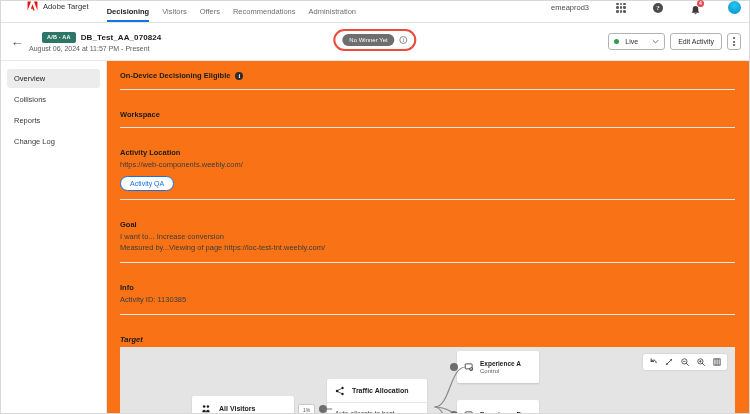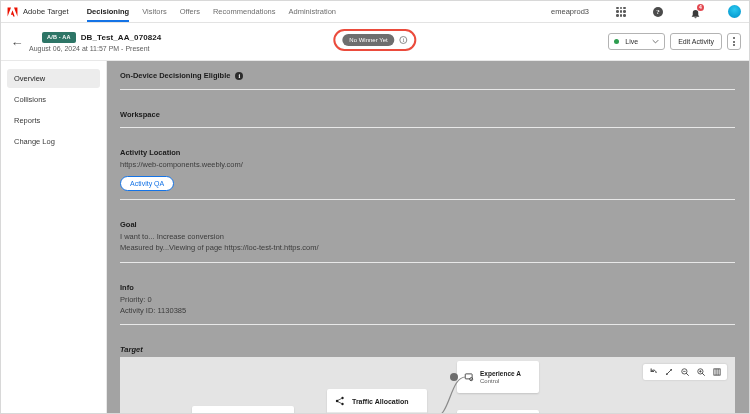--- a/index.html
+++ b/index.html
@@ -16,22 +16,22 @@
     border: 1px solid #d8d8d8;
     display: flex; flex-direction: column;
   }
 
   
   .topbar {
     height: 22px;
     min-height: 22px;
     border-bottom: 1px solid #e3e3e3;
     display: flex;
-    align-items: center;
-    padding: 0 8px 0 6px;
+    align-items: flex-start;
+    padding: 0 8px 0 26px;
     background: #fff;
   }
   .brand { display: flex; align-items: center; gap: 5px; }
   .adobe-logo {
     width: 11px; height: 10px;
     display: block;
   }
   .brand-name {
     font-size: 7.5px; color: #2c2c2c; font-weight: 400;
     letter-spacing: .1px;
@@ -142,21 +142,21 @@
   }
   .side-item {
     font-size: 7.5px; color: #3a3a3a;
     padding: 5px 7px; border-radius: 3px; cursor: pointer;
     margin-bottom: 2px;
   }
   .side-item.active { background: #ececec; color: #1b1b1b; }
 
   .content {
     flex: 1; min-width: 0; padding: 10px 14px 0 13px;
-    overflow: hidden; background: #a3a3a3;
+    overflow: hidden; background: #f97316;
   }
   .odd-row { display: flex; align-items: center; gap: 5px; margin-bottom: 9px; }
   .odd-label { font-size: 7.5px; font-weight: 700; color: #1b1b1b; }
   .info-filled {
     width: 8px; height: 8px; border-radius: 50%; background: #2c2c2c;
     color: #fff; font-size: 6px; line-height: 8px; text-align: center;
     font-family: "Liberation Serif", serif; font-weight: 700; cursor: pointer;
   }
   .divider { height: 1px; background: #e8e8e8; margin: 0 0 8px 0; }
   .sect { margin-bottom: 8px; }
@@ -345,27 +345,26 @@
       <div class="sect">
         <div class="sect-title">Activity Location</div>
         <div class="sect-line">https://web-components.weebly.com/</div>
         <div class="qa-btn">Activity QA</div>
       </div>
       <div class="divider"></div>
 
       <div class="sect">
         <div class="sect-title">Goal</div>
         <div class="sect-line">I want to... Increase conversion</div>
-        <div class="sect-line">Measured by...Viewing of page https://loc-test-tnt.https.com/</div>
+        <div class="sect-line">Measured by...Viewing of page https://loc-test-tnt.weebly.com/</div>
       </div>
       <div class="divider"></div>
 
       <div class="sect">
         <div class="sect-title">Info</div>
-        <div class="sect-line">Priority: 0</div>
         <div class="sect-line">Activity ID: 1130385</div>
       </div>
       <div class="divider"></div>
 
       <div class="sect-title" style="margin-bottom:3px;font-style:italic;">Target</div>
 
       <div class="diagram">
 
         <svg class="svg-lines" viewBox="0 0 600 122" preserveAspectRatio="none">
           <line x1="174" y1="62" x2="182" y2="62" stroke="#8a8a8a" stroke-width="1.2"></line>

